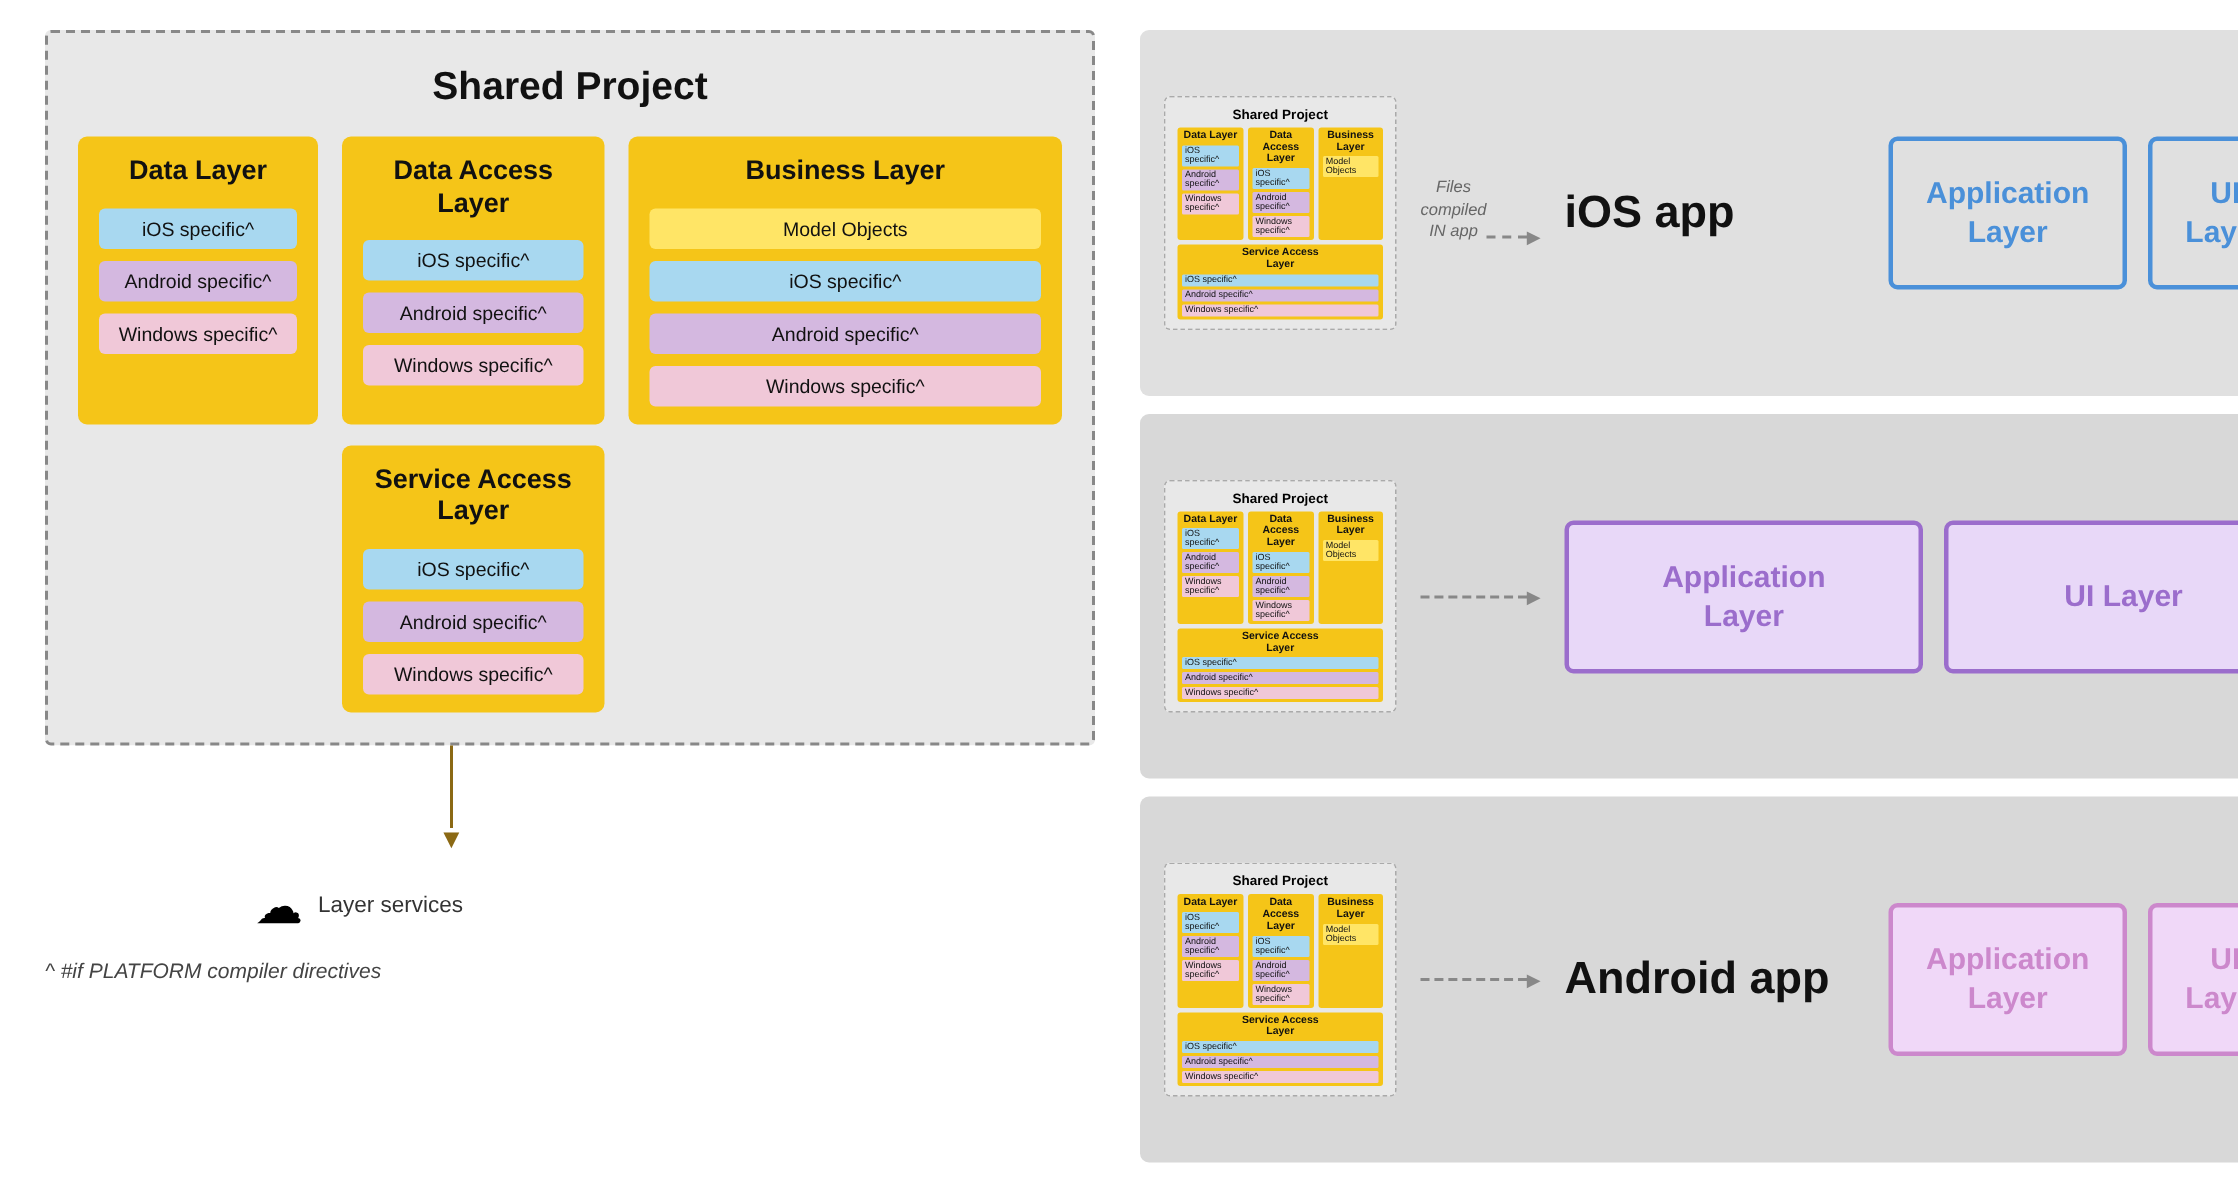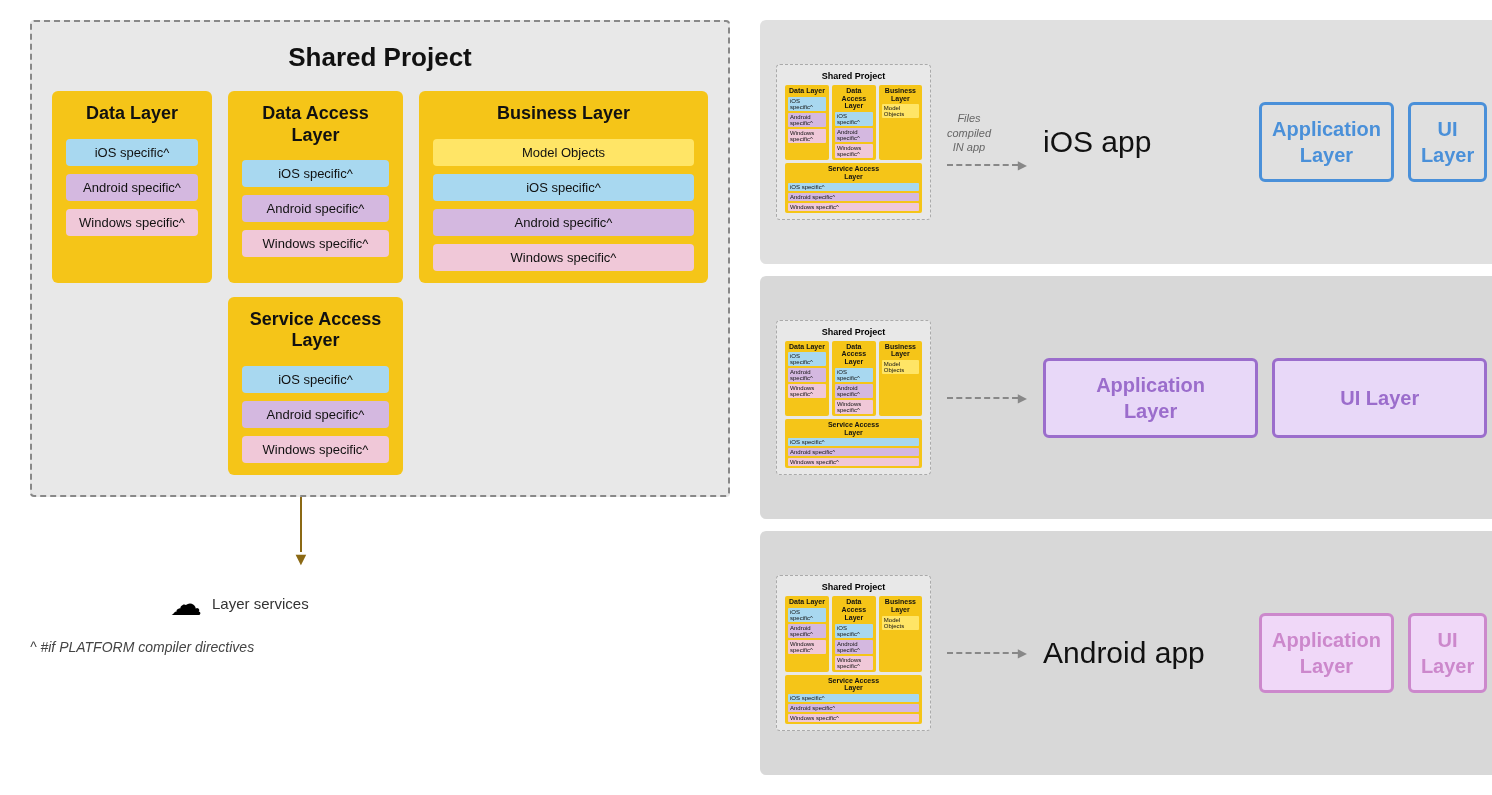--- a/index.html
+++ b/index.html
@@ -185,21 +185,21 @@
     .mini-sub.android { background: #d4b8e0; }
     .mini-sub.windows { background: #f0c8d8; }
     .mini-sub.yellow { background: #ffe566; }
 
     .mini-sal {
       margin-top: 3px;
     }
 
     .app-name {
       font-size: 30px;
-      font-weight: normal;
+      font-weight: bold;
       color: #111;
       width: 200px;
       flex-shrink: 0;
     }
 
     .app-layers {
       display: flex;
       gap: 14px;
       flex: 1;
     }
@@ -209,21 +209,21 @@
       border-radius: 6px;
       background: transparent;
       display: flex;
       align-items: center;
       justify-content: center;
       font-size: 20px;
       font-weight: bold;
       text-align: center;
       line-height: 1.3;
       flex: 1;
-      padding: 10px;
+      padding: 22px;
       min-height: 80px;
     }
 
     .app-layer-box.ios-color { border-color: #4a90d9; color: #4a90d9; }
     .app-layer-box.android-color { border-color: #9b6dcc; color: #9b6dcc; background: #e8d8f8; }
     .app-layer-box.windows-color { border-color: #cc88cc; color: #cc88cc; background: #f0d8f8; }
 
     .ios-app-box { background: #e0e0e0; }
     .android-app-box { background: #d8d8d8; }
     .windows-app-box { background: #d8d8d8; }
@@ -316,21 +316,21 @@
           </div>
         </div>
         <div class="mini-layer mini-sal" style="display: flex; flex-direction: column; gap: 2px; background: #f5c518; border-radius: 2px; padding: 2px 3px; margin-top: 3px;">
           <div class="mini-layer-title">Service Access<br>Layer</div>
           <div class="mini-sub ios">iOS specific^</div>
           <div class="mini-sub android">Android specific^</div>
           <div class="mini-sub windows">Windows specific^</div>
         </div>
       </div>
 
-      <div style="display: flex; flex-direction: column; align-items: flex-start; width: 80px; flex-shrink: 0;">
+      <div style="display: flex; align-items: flex-end; width: 80px; flex-shrink: 0;">
         <div style="font-size: 11px; color: #666; font-style: italic; text-align: center; line-height: 1.3; margin-bottom: 4px;">Files<br>compiled<br>IN app</div>
         <div style="display: flex; align-items: center; width: 100%;">
           <div style="flex: 1; border-top: 2px dashed #888;"></div>
           <div style="color: #888; font-size: 12px;">▶</div>
         </div>
       </div>
 
       <div class="app-name">iOS app</div>
       <div class="app-layers">
         <div class="app-layer-box ios-color">Application<br>Layer</div>

